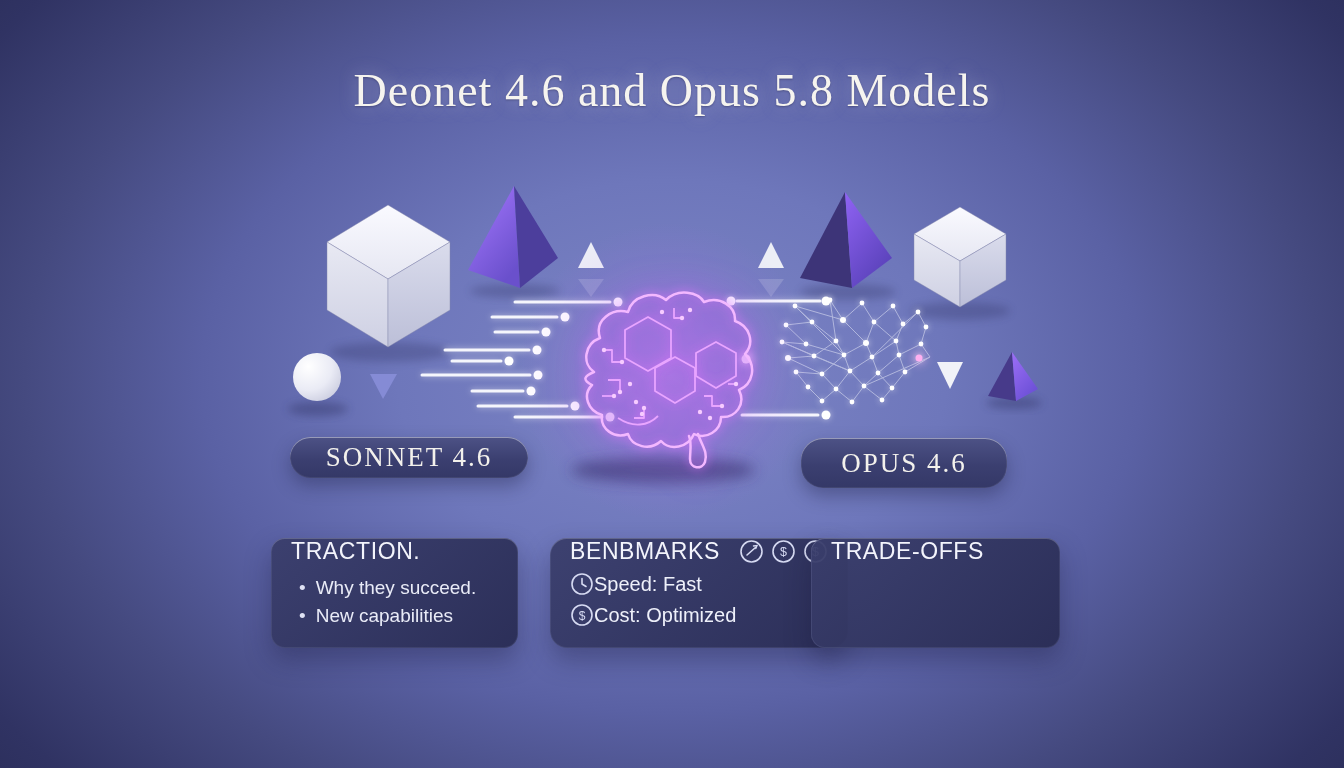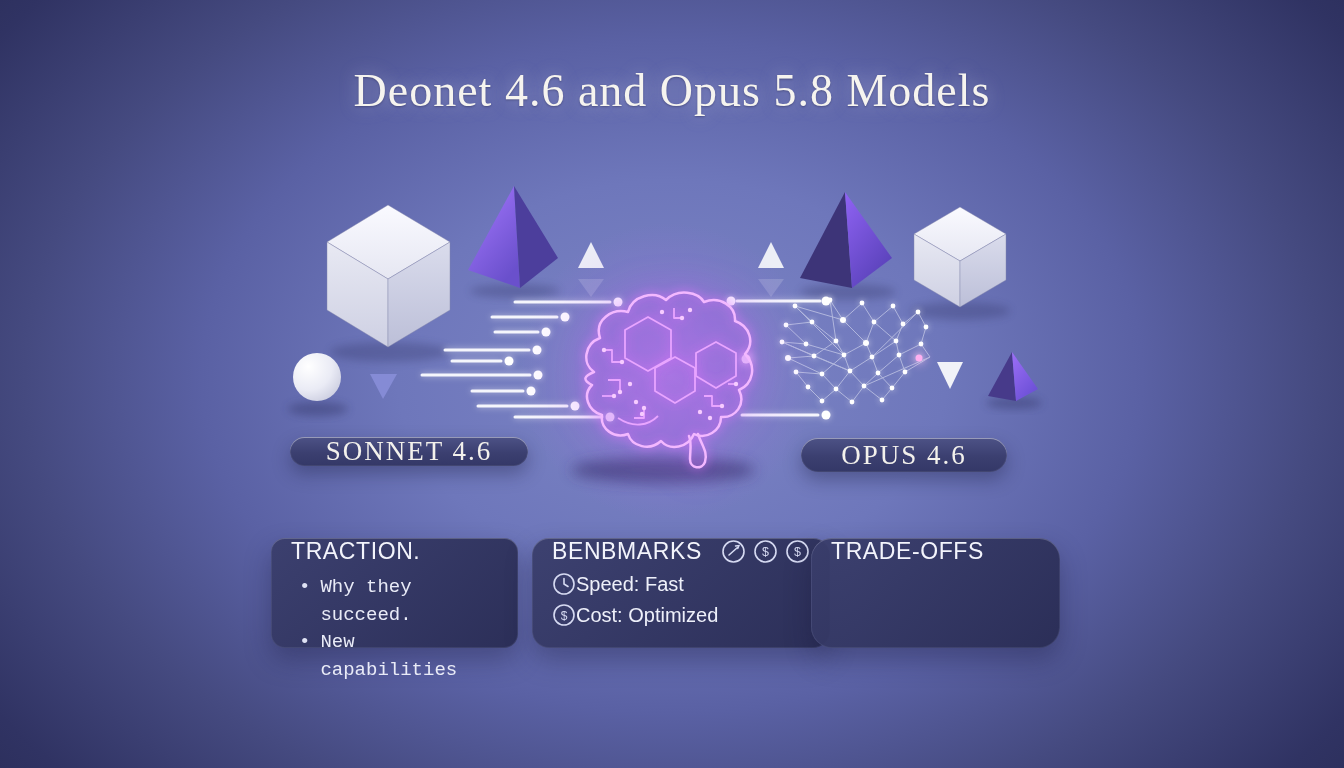--- a/index.html
+++ b/index.html
@@ -20,37 +20,37 @@
   }
 
   .pill{
     position:absolute;display:flex;align-items:center;justify-content:center;
     font-family:"Liberation Serif",serif;font-size:27px;color:#f3f1ec;letter-spacing:2px;
     background:linear-gradient(180deg,#4d5286 0%,#3b3f70 55%,#343867 100%);
     border-radius:22px;
     box-shadow:inset 0 1px 0 rgba(255,255,255,.38),inset 0 0 0 1px rgba(255,255,255,.07),
                0 8px 18px rgba(24,26,60,.35);
   }
-  .pill-sonnet{left:290px;top:437px;width:238px;height:29px;}
-  .pill-opus{left:801px;top:438px;width:206px;height:34px;}
+  .pill-sonnet{left:290px;top:437px;width:238px;height:41px;}
+  .pill-opus{left:801px;top:438px;width:206px;height:50px;}
 
   .card{
     position:absolute;top:538px;height:110px;border-radius:14px;box-sizing:border-box;
     padding:0 20px 12px;color:#eef0fa;
     background:linear-gradient(135deg,rgba(58,62,108,.95) 0%,rgba(41,44,84,.95) 100%);
     box-shadow:inset 0 1px 0 rgba(255,255,255,.14),inset 0 0 0 1px rgba(170,178,225,.12),
                0 12px 26px rgba(22,24,58,.35);
   }
   .card-traction{left:271px;width:247px;}
-  .card-bench{left:532px;width:298px;border-radius:17px;}
-  .card-tradeoffs{left:811px;width:249px;border-radius:21px;}
+  .card-bench{left:550px;width:298px;border-radius:17px;}
+  .card-tradeoffs{left:811px;width:249px;}
 
   .card-title{margin:0;font-weight:400;font-size:23px;letter-spacing:.6px;color:#f3f4fc;}
   .card-list{list-style:none;margin:9px 0 0;padding:0 0 0 8px;font-size:19px;color:#e9ebf7;}
-  .card-list li{display:flex;align-items:flex-start;gap:10px;line-height:1.45;font-family:Liberation Mono, monospace;}
+  .card-list li{display:flex;align-items:flex-start;gap:10px;line-height:1.45;}
   .card-list li::before{content:"\2022";font-size:19px;color:#dfe2f4;}
 
   .card-head{display:flex;align-items:center;justify-content:space-between;}
   .mini-icons{display:flex;gap:7px;}
   .icon-row{display:flex;align-items:center;margin-top:7px;font-size:20px;color:#eef0fa;}
   .icon-row:first-of-type{margin-top:11px;}
   .mini-icons svg,.icon-row svg{display:block;}
 </style>
 </head>
 <body>

